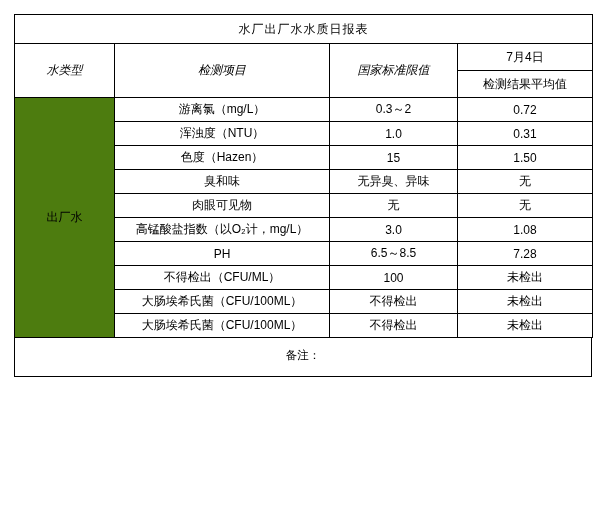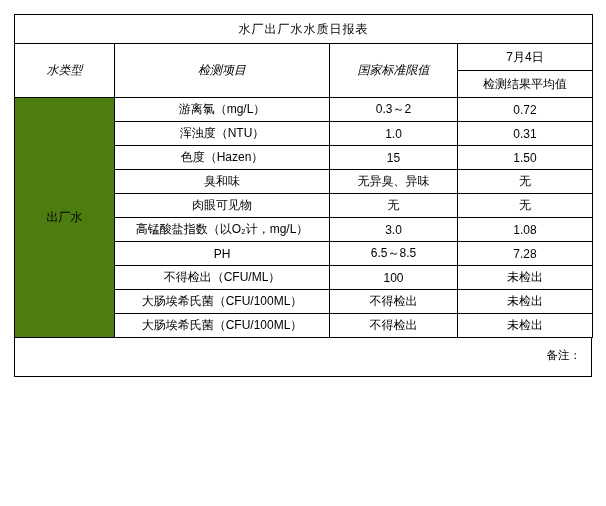--- a/index.html
+++ b/index.html
@@ -75,21 +75,21 @@
   .col-res  { width: 135px; }
 
   .notes {
     width: 578px;
     box-sizing: border-box;
     border: 1px solid #000000;
     border-top: none;
     padding: 8px 10px 10px 10px;
     font-size: 11.5px;
     line-height: 1.72;
-    text-align: right;
+    text-align: center;
   }
   .notes p { margin: 0; }
 </style>
 </head>
 <body>
 
 <div class="page">
 
   <table class="report">
     <colgroup>

